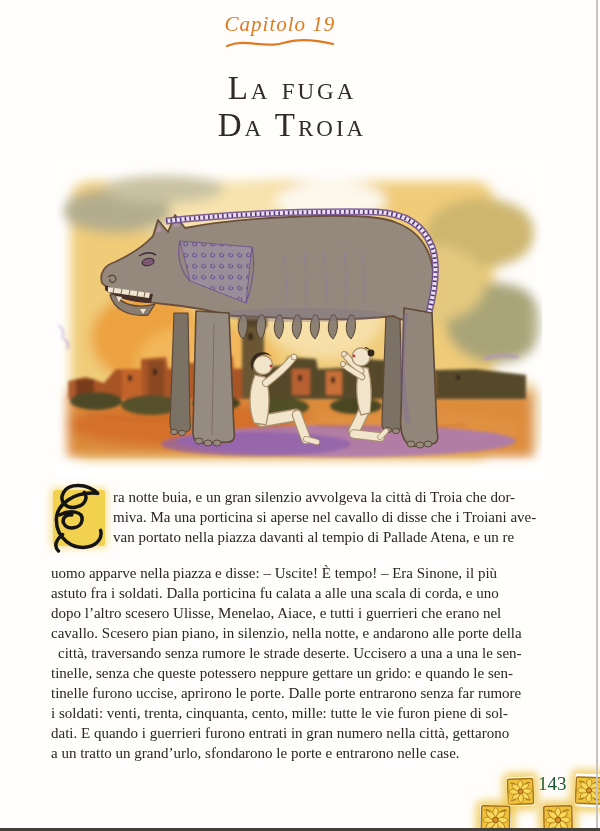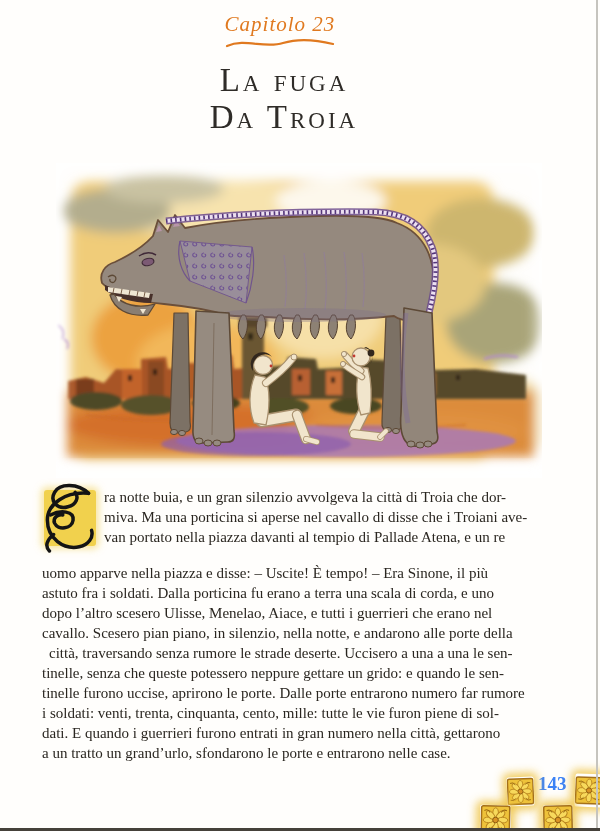--- a/index.html
+++ b/index.html
@@ -6,55 +6,55 @@
   .page{position:relative;width:600px;height:831px;background:#fffefc;overflow:hidden;
         font-family:"Liberation Serif",serif;}
   
   .edge-right{position:absolute;top:0;right:2px;width:2px;height:100%;background:#c6c4be;}
   .edge-bottom{position:absolute;left:0;bottom:0;width:100%;height:3px;background:#45413a;}
 
   
   .chapter{position:absolute;top:12px;left:0;width:560px;text-align:center;
            font-style:italic;font-size:21px;letter-spacing:1px;color:#e0791f;}
   .chapter-swirl{position:absolute;top:37px;left:225px;width:110px;height:12px;}
-  .title{position:absolute;top:58px;left:0;width:560px;margin:4px;text-align:center;
+  .title{position:absolute;top:58px;left:0;width:560px;margin:12px;text-align:center;
          font-variant:small-caps;font-weight:400;font-size:33px;line-height:37px;
          letter-spacing:3px;color:#2f2c28;}
   .title span{display:block;}
 
   
   .illus{position:absolute;left:56px;top:163px;width:486px;height:315px;margin:0;}
   .illus svg{display:block;width:486px;height:315px;}
 
   
-  .bodytext{position:absolute;left:42px;top:487px;width:511px;
+  .bodytext{position:absolute;left:51px;top:487px;width:511px;
             font-size:15px;line-height:20px;color:#2a2620;font-family:Liberation Serif, serif;}
   .tline{white-space:nowrap;height:20px;overflow:visible;}
   .tline.indent{margin-left:62px;}
   .dropcap-box{position:absolute;left:0;top:0;width:62px;height:60px;}
   .dc-square{position:absolute;left:2px;top:3px;width:52px;height:56px;background:#f1d14d;
              border-radius:3px;box-shadow:0 0 7px 3px rgba(240,210,90,.55);}
   .dc-glyph{position:absolute;left:-5px;top:-6px;width:66px;height:72px;}
   .dc-letter{position:absolute;left:10px;top:8px;opacity:0;font-size:40px;}
 
   
-  .pagenum{position:absolute;left:538px;top:773px;width:48px;font-size:19px;color:#3b82f6;font-weight:bold;}
+  .pagenum{position:absolute;left:538px;top:773px;width:48px;font-size:19px;color:#14532d;}
   .tile{position:absolute;box-shadow:0 0 9px 4px rgba(238,196,70,.85);border-radius:2px;}
   .tile svg{display:block;width:100%;height:100%;}
   .tile1{left:507px;top:777px;width:27px;height:29px;transform:rotate(-2deg);}
   .tile2{left:575px;top:774px;width:28px;height:33px;transform:rotate(2deg);}
   .tile3{left:480px;top:805px;width:31px;height:30px;transform:rotate(1deg);}
   .tile4{left:543px;top:805px;width:30px;height:30px;transform:rotate(-1deg);}
 </style>
 </head>
 <body>
 
 <div class="page">
 
-  <div class="chapter">Capitolo 23</div>
+  <div class="chapter">Capitolo 19</div>
   <svg class="chapter-swirl" viewBox="0 0 110 12">
     <path d="M2 9 C 20 1, 40 12, 58 6 C 74 1, 92 3, 108 7" fill="none" stroke="#e0791f" stroke-width="2.2" stroke-linecap="round"></path>
   </svg>
 
   <h1 class="title">
     <span>La fuga</span>
     <span>Da Troia</span>
   </h1>
 
   <figure class="illus">
@@ -243,26 +243,26 @@
           <path d="M 50 12 C 28 10, 10 22, 10 38 C 10 56, 26 67, 41 64 C 50 62, 55 55, 53 48"></path>
           <path d="M 13 33 C 23 28, 36 29, 35 38 C 34 47, 20 48, 17 41 C 15 36, 20 32, 25 33"></path>
           <path d="M 16 52 C 10 57, 7 63, 12 68"></path>
         </g>
       </svg>
     </span>
     <div class="tline indent" style="word-spacing: 0px;">ra notte buia, e un gran silenzio avvolgeva la città di Troia che dor-</div>
       <div class="tline indent" style="word-spacing: 0px;">miva. Ma una porticina si aperse nel cavallo di disse che i Troiani ave-</div>
       <div class="tline indent" style="word-spacing: 0px;">van portato nella piazza davanti al tempio di Pallade Atena, e un re</div>
       <div class="tline" style="word-spacing: 0px; margin-top: 16px;">uomo apparve nella piazza e disse: – Uscite! È tempo! – Era Sinone, il più</div>
-      <div class="tline" style="word-spacing: 0px;">astuto fra i soldati. Dalla porticina fu erano a terra una scala di corda, e uno</div>
+      <div class="tline" style="word-spacing: 0px;">astuto fra i soldati. Dalla porticina fu calata a alle una scala di corda, e uno</div>
       <div class="tline" style="word-spacing: 0px;">dopo l’altro scesero Ulisse, Menelao, Aiace, e tutti i guerrieri che erano nel</div>
       <div class="tline" style="word-spacing: 0px;">cavallo. Scesero pian piano, in silenzio, nella notte, e andarono alle porte della</div>
       <div class="tline" style="word-spacing: 0px; margin-left: 7px;">città, traversando senza rumore le strade deserte. Uccisero a una a una le sen-</div>
       <div class="tline" style="word-spacing: 0px;">tinelle, senza che queste potessero neppure gettare un grido: e quando le sen-</div>
-      <div class="tline" style="word-spacing: 0px;">tinelle furono uccise, aprirono le porte. Dalle porte entrarono numero far rumore</div>
+      <div class="tline" style="word-spacing: 0px;">tinelle furono uccise, aprirono le porte. Dalle porte entrarono senza far rumore</div>
       <div class="tline" style="word-spacing: 0px;">i soldati: venti, trenta, cinquanta, cento, mille: tutte le vie furon piene di sol-</div>
       <div class="tline" style="word-spacing: 0px;">dati. E quando i guerrieri furono entrati in gran numero nella città, gettarono</div>
       <div class="tline">a un tratto un grand’urlo, sfondarono le porte e entrarono nelle case.</div>
   </main>
 
   <div class="pagenum">143</div>
 
   <svg width="0" height="0" style="position:absolute">
     <defs>
       <g id="rosette">

